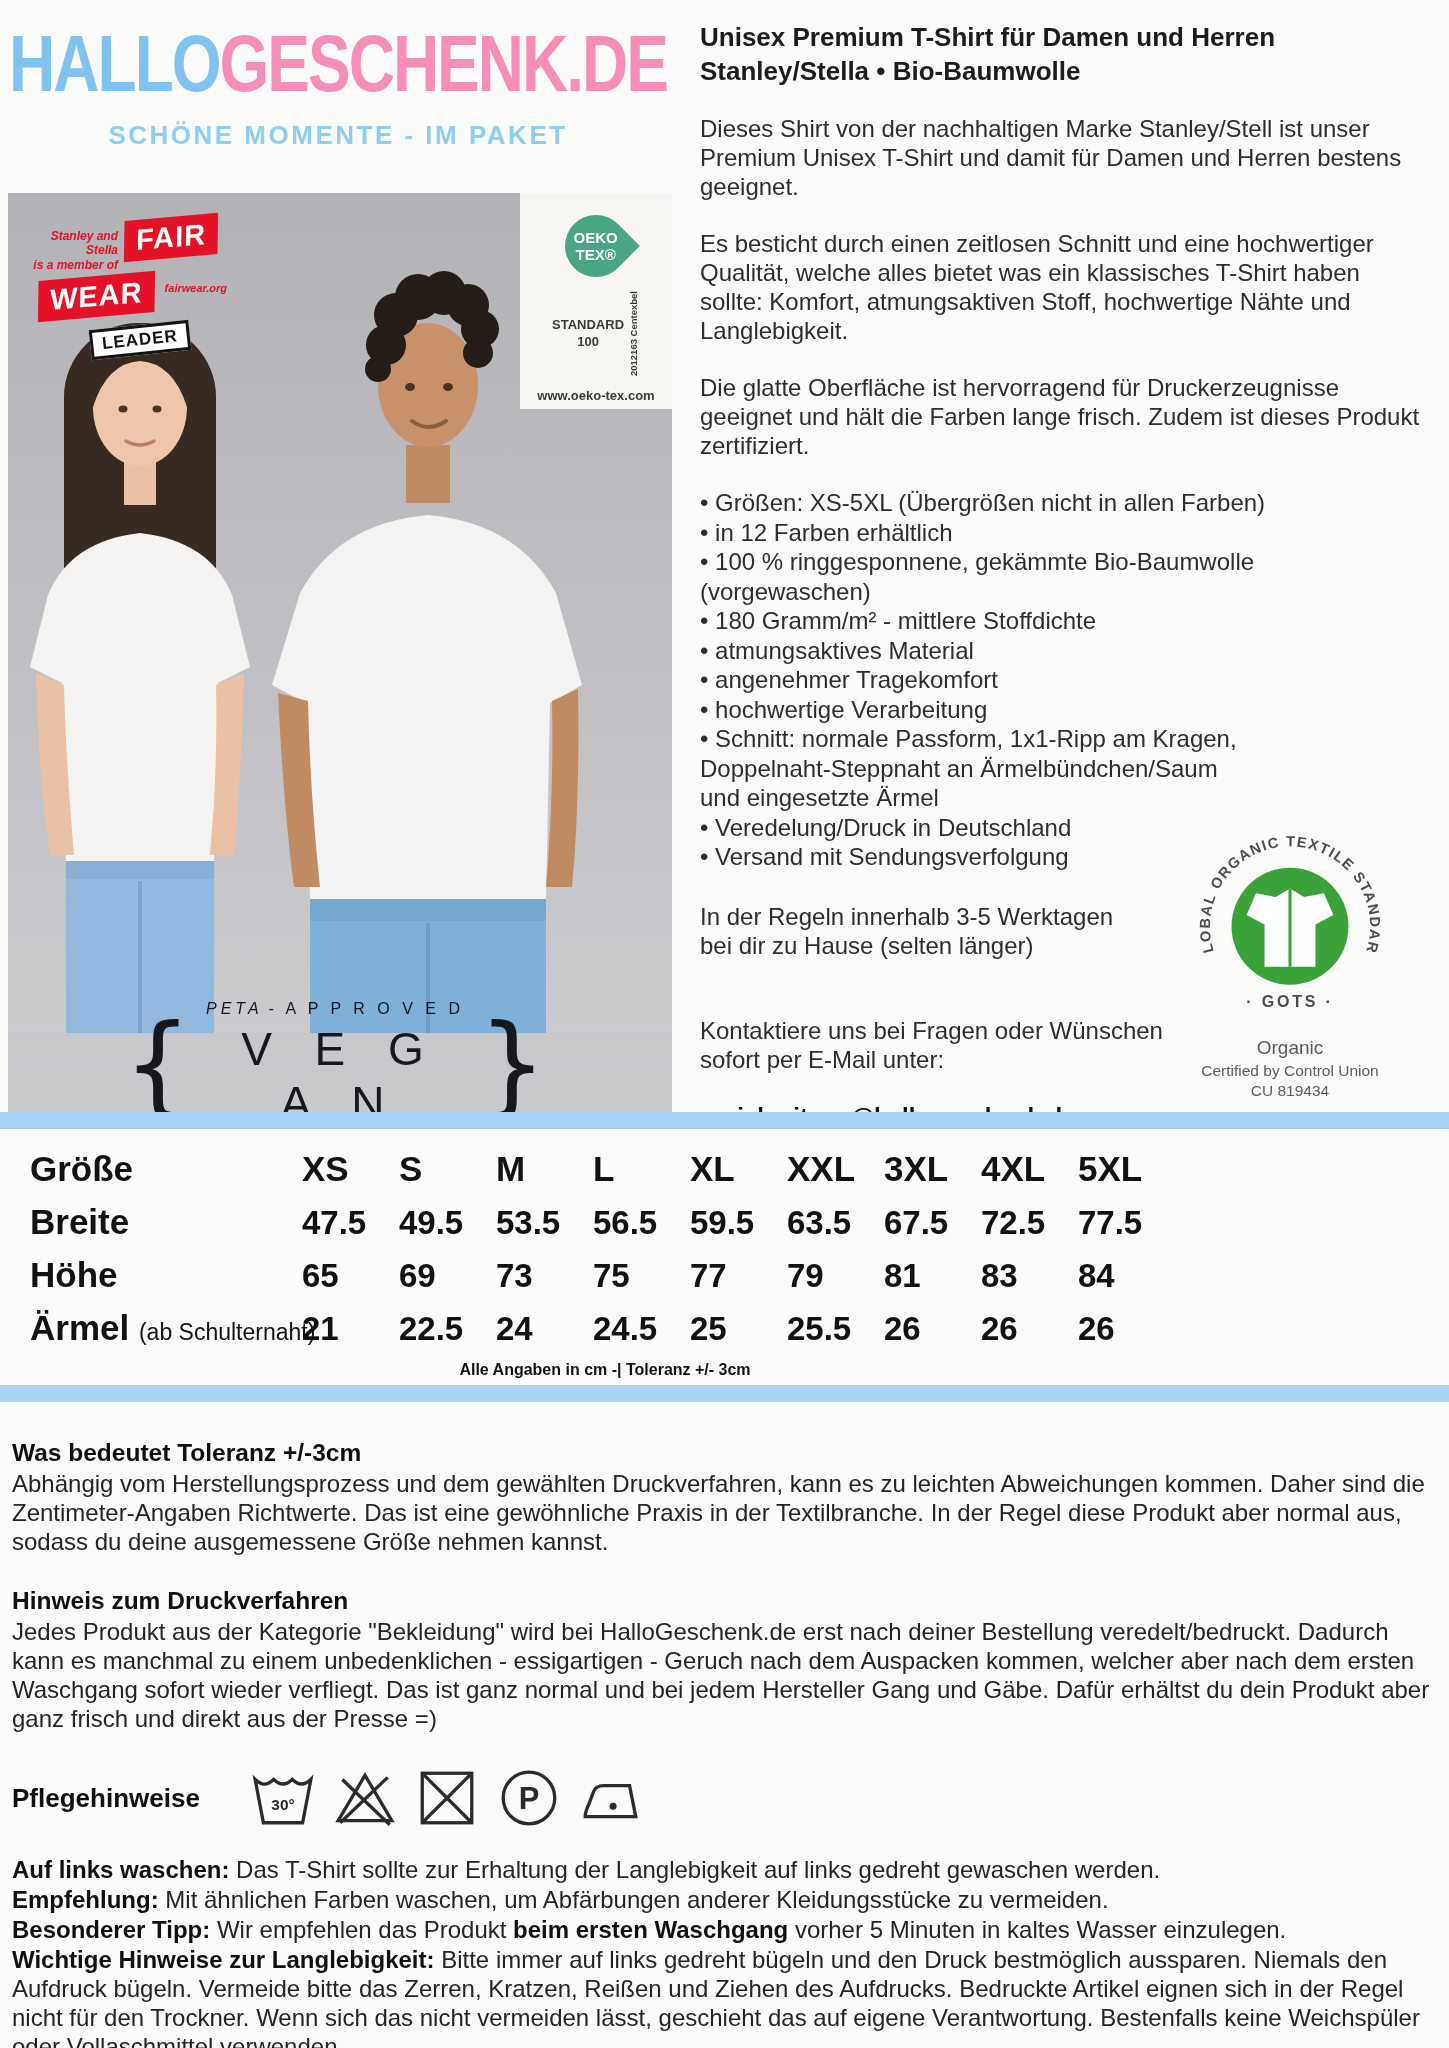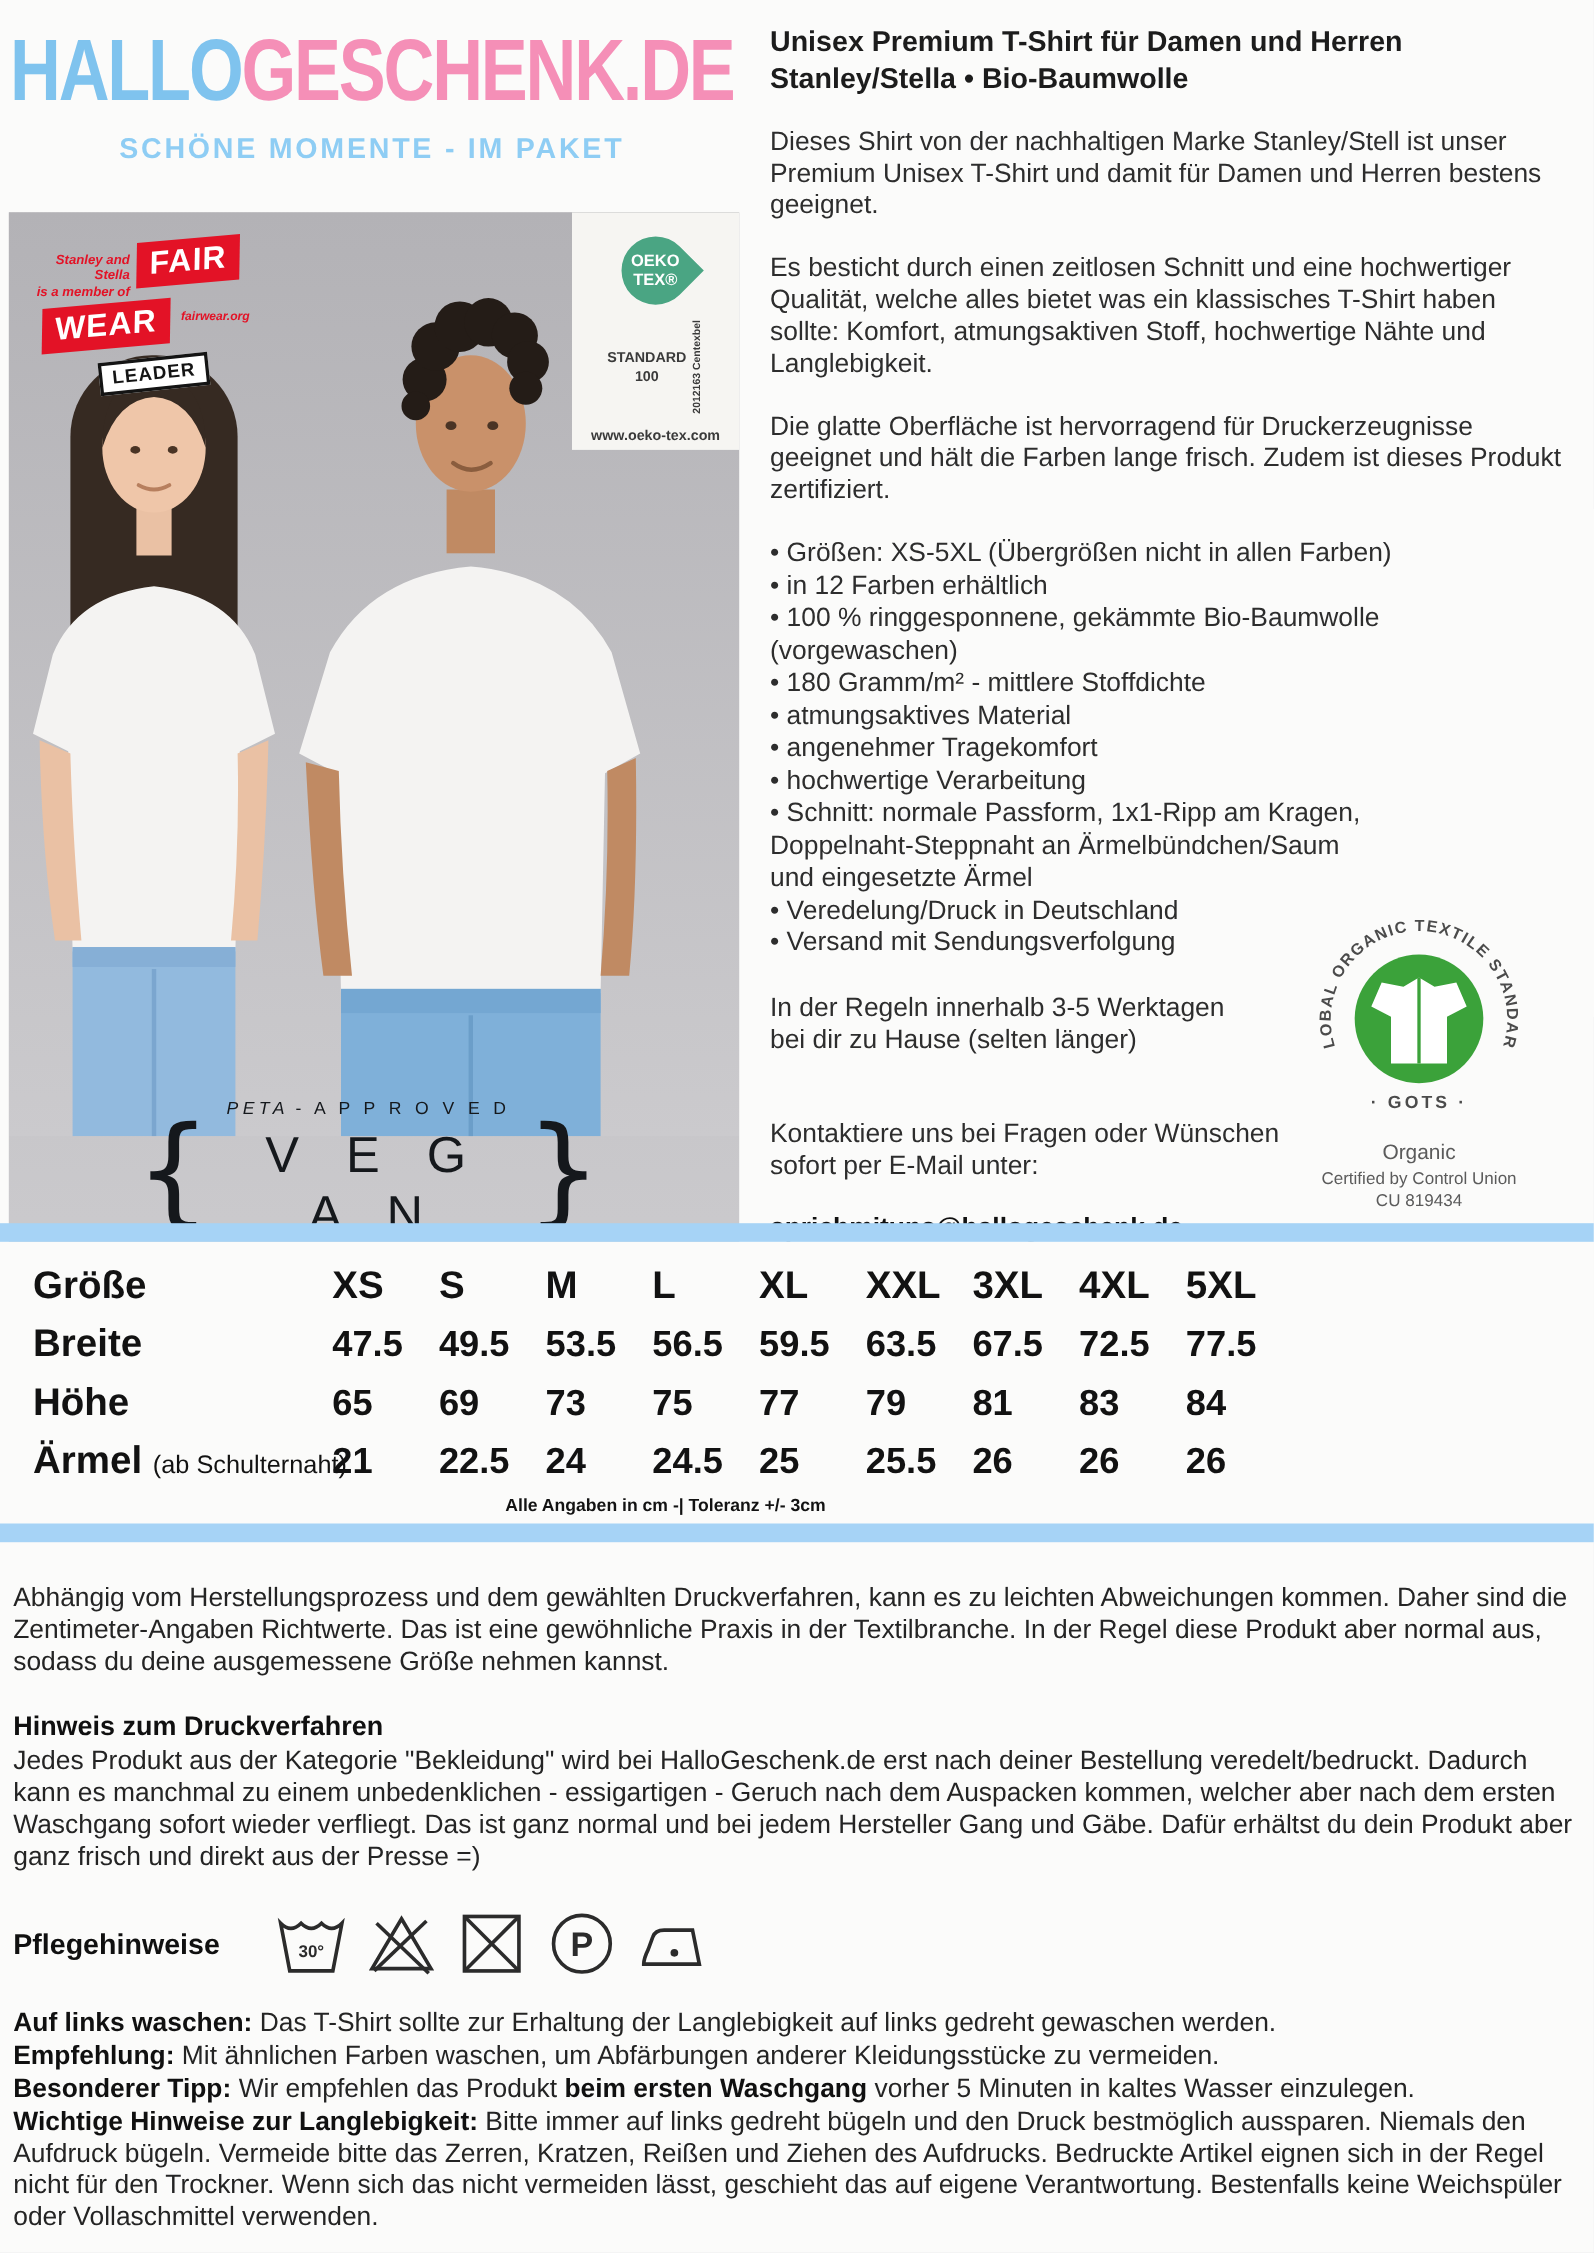--- a/index.html
+++ b/index.html
@@ -310,20 +310,21 @@
               <div class="cell">26</div>
             </div>
           </div>
         </div>
       <div class="footnote">Alle Angaben in cm -| Toleranz +/- 3cm</div>
     </div>
     <div class="bar"></div>
   </section>
 
   <section class="notes">
+    <h3>Was bedeutet Toleranz +/-3cm</h3>
     <p class="body">Abhängig vom Herstellungsprozess und dem gewählten Druckverfahren, kann es zu leichten Abweichungen kommen. Daher sind die Zentimeter-Angaben Richtwerte. Das ist eine gewöhnliche Praxis in der Textilbranche. In der Regel diese Produkt aber normal aus, sodass du deine ausgemessene Größe nehmen kannst.</p>
 
     <h3>Hinweis zum Druckverfahren</h3>
     <p class="body">Jedes Produkt aus der Kategorie "Bekleidung" wird bei HalloGeschenk.de erst nach deiner Bestellung veredelt/bedruckt. Dadurch kann es manchmal zu einem unbedenklichen - essigartigen - Geruch nach dem Auspacken kommen, welcher aber nach dem ersten Waschgang sofort wieder verfliegt. Das ist ganz normal und bei jedem Hersteller Gang und Gäbe. Dafür erhältst du dein Produkt aber ganz frisch und direkt aus der Presse =)</p>
 
     <div class="care-row">
       <span class="care-label">Pflegehinweise</span>
       <svg class="care-icon" viewBox="0 0 64 64">
         <path d="M5 14 C11 20 17 20 23 14 C29 20 35 20 41 14 C47 20 53 20 59 14 L51 56 L13 56 Z" fill="none" stroke="#2b2b2b" stroke-width="3.2"></path>
         <text x="32" y="44" font-size="15" font-weight="bold" fill="#2b2b2b" text-anchor="middle">30°</text>

